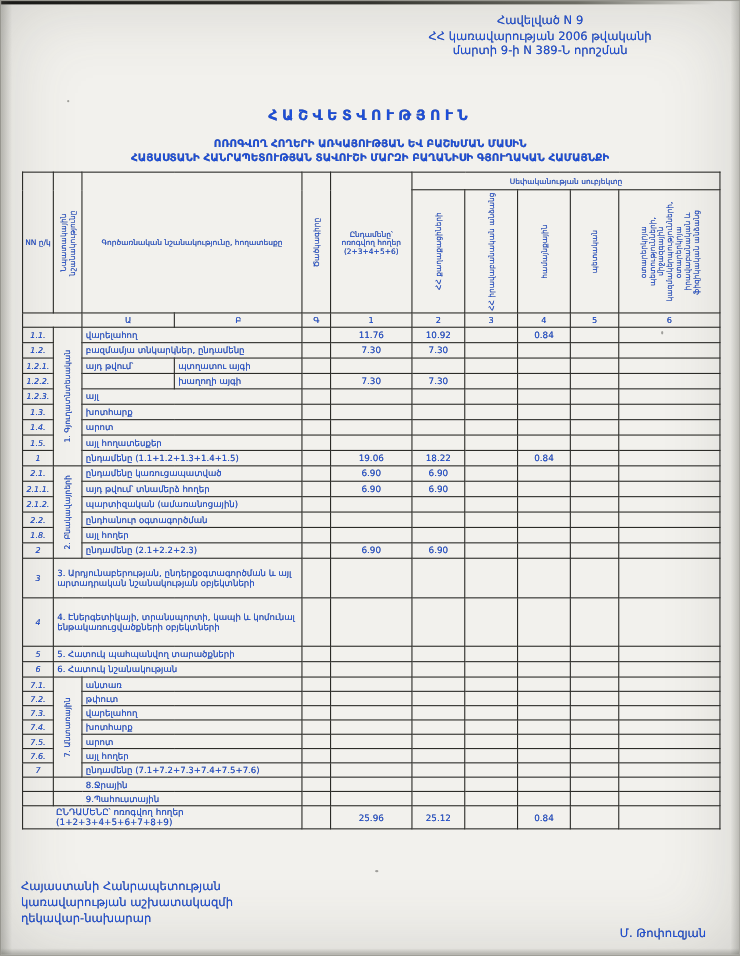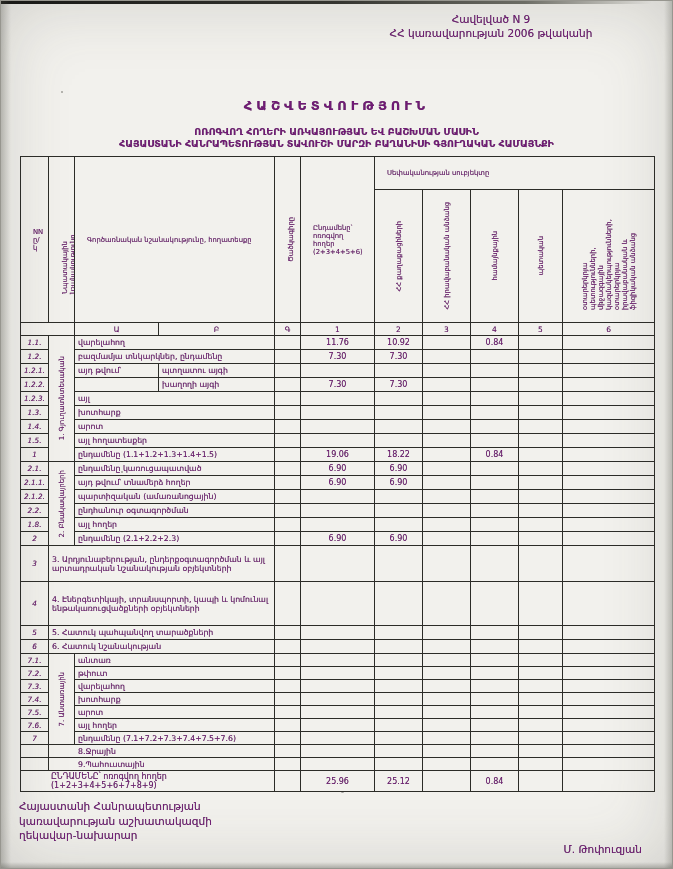--- a/index.html
+++ b/index.html
@@ -6,21 +6,21 @@
   html, body { background: #8a8a86; }
   body { font-family: "DejaVu Sans", sans-serif; }
   .page {
     position: relative;
     width: 673px; height: 869px;
     margin: 0 auto;
     background: #f2f1ed;
     border: 1px solid #97968f;
     box-shadow: inset 0 0 70px rgba(70,70,62,.20);
     overflow: hidden;
-    color: #701a75;
+    color: #1d4ed8;
     text-shadow: 0 0 .5px rgba(25,25,22,.55);
   }
   .scan-top { position: absolute; top: 0; left: 0; width: 100%; height: 3px;
     background: linear-gradient(to right, #181816 0%, #34342f 50%, #6c6c64 78%, rgba(108,108,100,0) 97%); }
   .edge-left { position: absolute; left: 0; top: 0; bottom: 0; width: 10px;
     background: linear-gradient(to right, rgba(80,80,72,.30), rgba(80,80,72,0)); }
   .edge-right { position: absolute; right: 0; top: 0; bottom: 0; width: 8px;
     background: linear-gradient(to left, rgba(80,80,72,.26), rgba(80,80,72,0)); }
   .edge-bottom { position: absolute; left: 0; bottom: 0; width: 100%; height: 6px;
     background: linear-gradient(to top, rgba(60,60,52,.30), rgba(60,60,52,0)); }
@@ -29,21 +29,21 @@
   .appendix { position: absolute; top: 12px; right: 26px; width: 310px;
     text-align: center; font-size: 10.5px; line-height: 13.5px; }
   .title-block { position: absolute; top: 97px; left: 0; width: 100%; text-align: center; }
   .title-main { font-size: 13px; font-weight: bold; letter-spacing: 4px; margin-bottom: 13px; }
   .title-sub { font-size: 9.5px; font-weight: bold; line-height: 12px; }
 
   table.report { position: absolute; top: 155px; left: 19px; width: 634px;
     border-collapse: collapse; table-layout: fixed; }
   .report th, .report td { border: 1px solid #2c2c28; overflow: hidden; vertical-align: middle; }
   .report thead th { font-weight: normal; font-size: 6.8px; line-height: 8px;
-    text-align: left; padding: 12px; }
+    text-align: center; padding: 1px; }
   tr.hr1 { height: 16px; }
   tr.hr2 { height: 112px; }
   tr.letters { height: 13px; }
   tr.letters td { font-size: 7.5px; text-align: center; padding: 0; }
   .vtext { writing-mode: vertical-rl; transform: rotate(180deg); margin: 0 auto;
     font-size: 6.8px; line-height: 8px; max-height: 108px; white-space: normal; }
   .gv { font-size: 7px; max-height: 120px; }
   td.nn { font-size: 7.3px; text-align: center; padding: 0 1px; font-style: italic; }
   td.lbl { font-size: 7.8px; line-height: 9px; text-align: left; padding: 1px 2px 1px 3px; }
   td.lbl.ind { padding-left: 29px; }
@@ -64,20 +64,21 @@
   <div class="edge-right"></div>
   <div class="edge-bottom"></div>
   <div class="speck" style="left:120px;top:470px;width:2px;height:2px;"></div>
   <div class="speck" style="left:600px;top:300px;width:2px;height:3px;"></div>
   <div class="speck" style="left:340px;top:790px;width:3px;height:2px;"></div>
   <div class="speck" style="left:60px;top:90px;width:2px;height:2px;"></div>
 
   <div class="appendix">
     <div>Հավելված N 9</div>
     <div>ՀՀ կառավարության 2006 թվականի</div>
+    <div>մարտի 9-ի N 389-Ն որոշման</div>
   </div>
 
   <div class="title-block">
     <div class="title-main">ՀԱՇՎԵՏՎՈՒԹՅՈՒՆ</div>
     <div class="title-sub">ՈՌՈԳՎՈՂ ՀՈՂԵՐԻ ԱՌԿԱՅՈՒԹՅԱՆ ԵՎ ԲԱՇԽՄԱՆ ՄԱՍԻՆ</div>
     <div class="title-sub">ՀԱՅԱՍՏԱՆԻ ՀԱՆՐԱՊԵՏՈՒԹՅԱՆ ՏԱՎՈՒՇԻ ՄԱՐԶԻ ԲԱՂԱՆԻՍԻ ԳՅՈՒՂԱԿԱՆ ՀԱՄԱՅՆՔԻ</div>
   </div>
 
   <table class="report">
     <colgroup>

